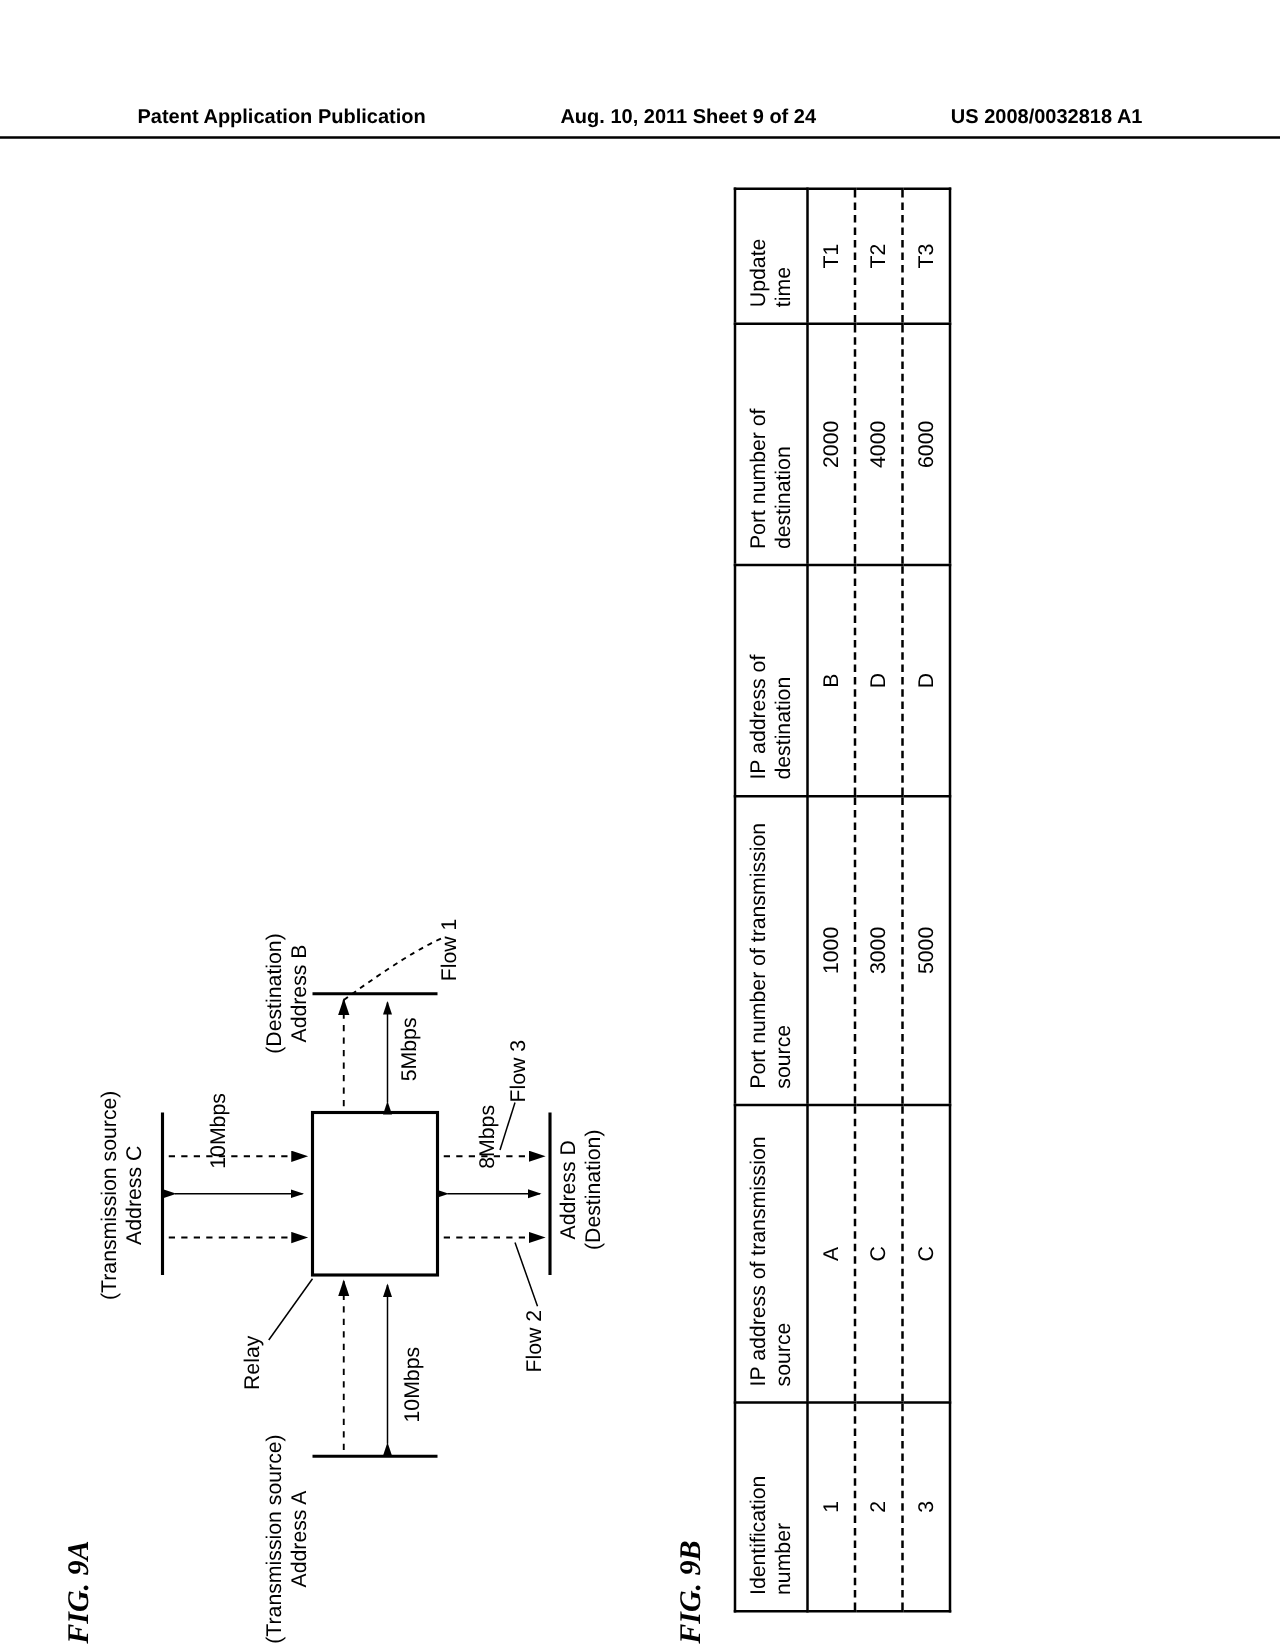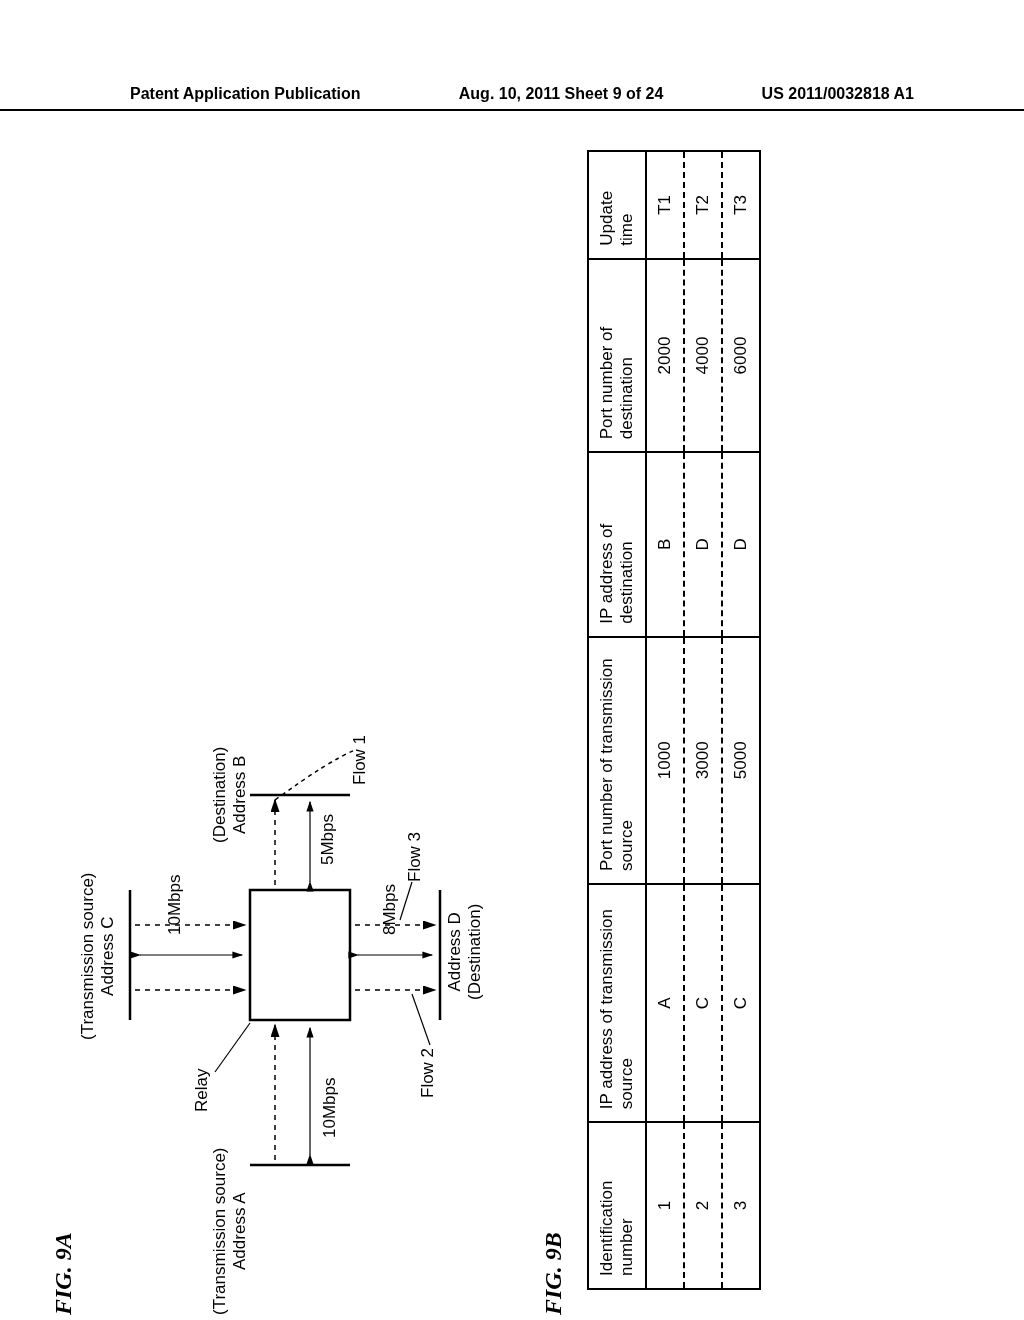--- a/index.html
+++ b/index.html
@@ -18,21 +18,20 @@
     width: 100%;
     border-bottom: 2px solid #000;
     padding: 0 0 6px 0;
   }
   .header-row {
     display: flex;
     justify-content: space-between;
     padding: 0 110px 0 110px;
     font-size: 16px;
     font-weight: bold;
-    margin-left: 20px;
   }
   .rotated-content {
     position: absolute;
     top: 150px;
     left: 0;
     width: 1024px;
     height: 1170px;
   }
   .rot-wrap {
     position: absolute;
@@ -97,21 +96,21 @@
   .tbl th:first-child, .tbl td:first-child { border-left: 2.5px solid #000; }
   .tbl th:last-child, .tbl td:last-child { border-right: 2.5px solid #000; }
 </style>
 </head>
 <body>
 
 <div class="header">
   <div class="header-row">
     <span>Patent Application Publication</span>
     <span>Aug. 10, 2011  Sheet 9 of 24</span>
-    <span>US 2011/0032818 A1</span>
+    <span>US 2008/0032818 A1</span>
   </div>
 </div>
 
 <div class="rotated-content">
   <div class="rot-wrap">
 
     <div class="fig9a">
       <div class="fig-label" style="position:absolute; top:-10px; left:-25px;">FIG. 9A</div>
 
       <svg width="560" height="430">

